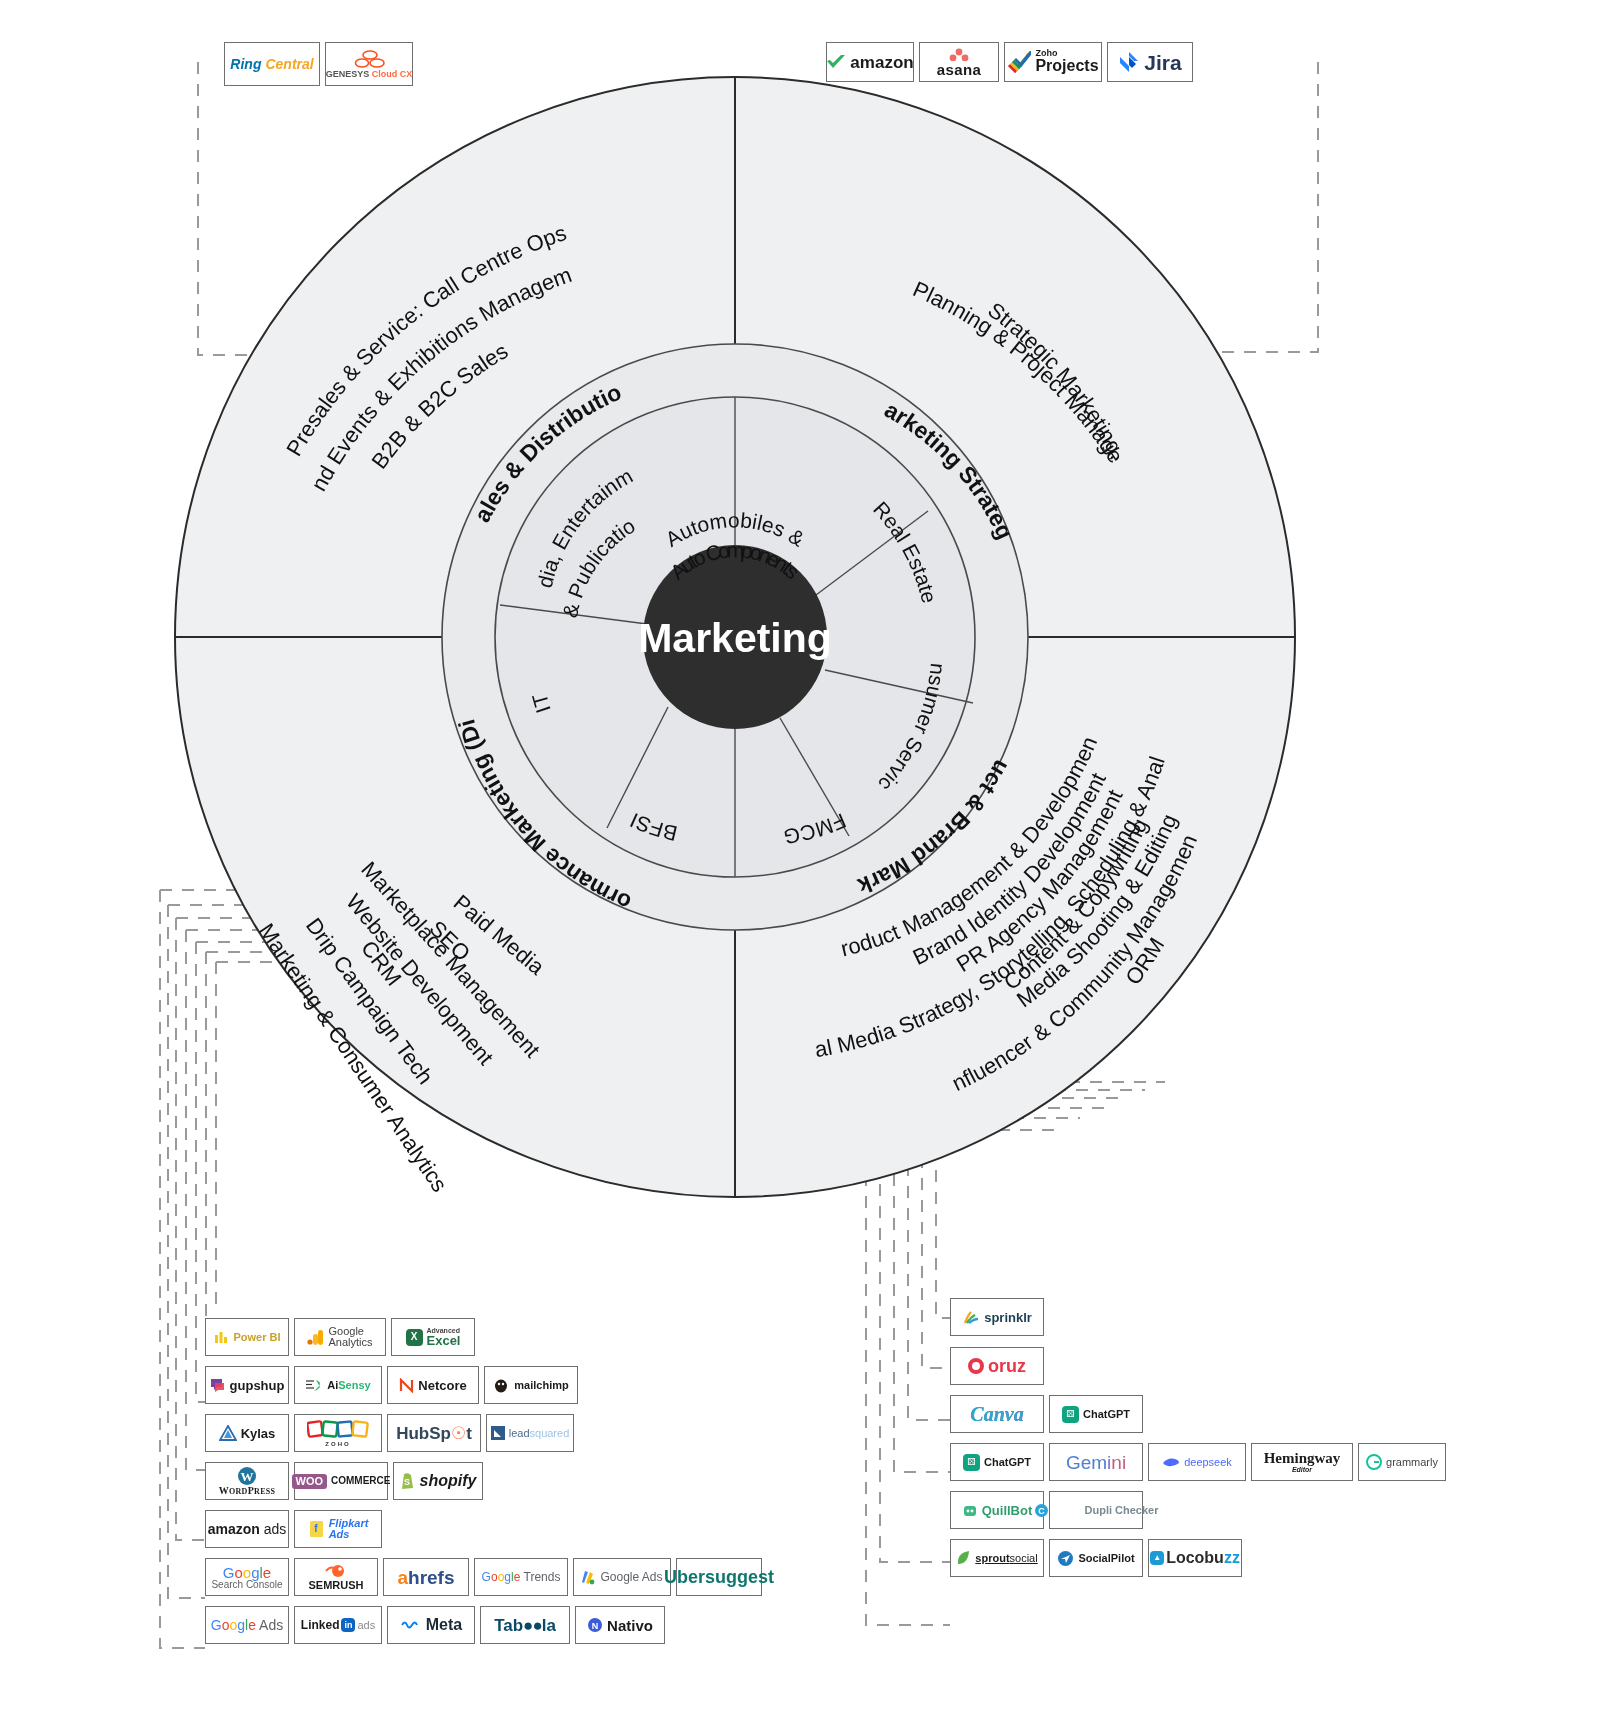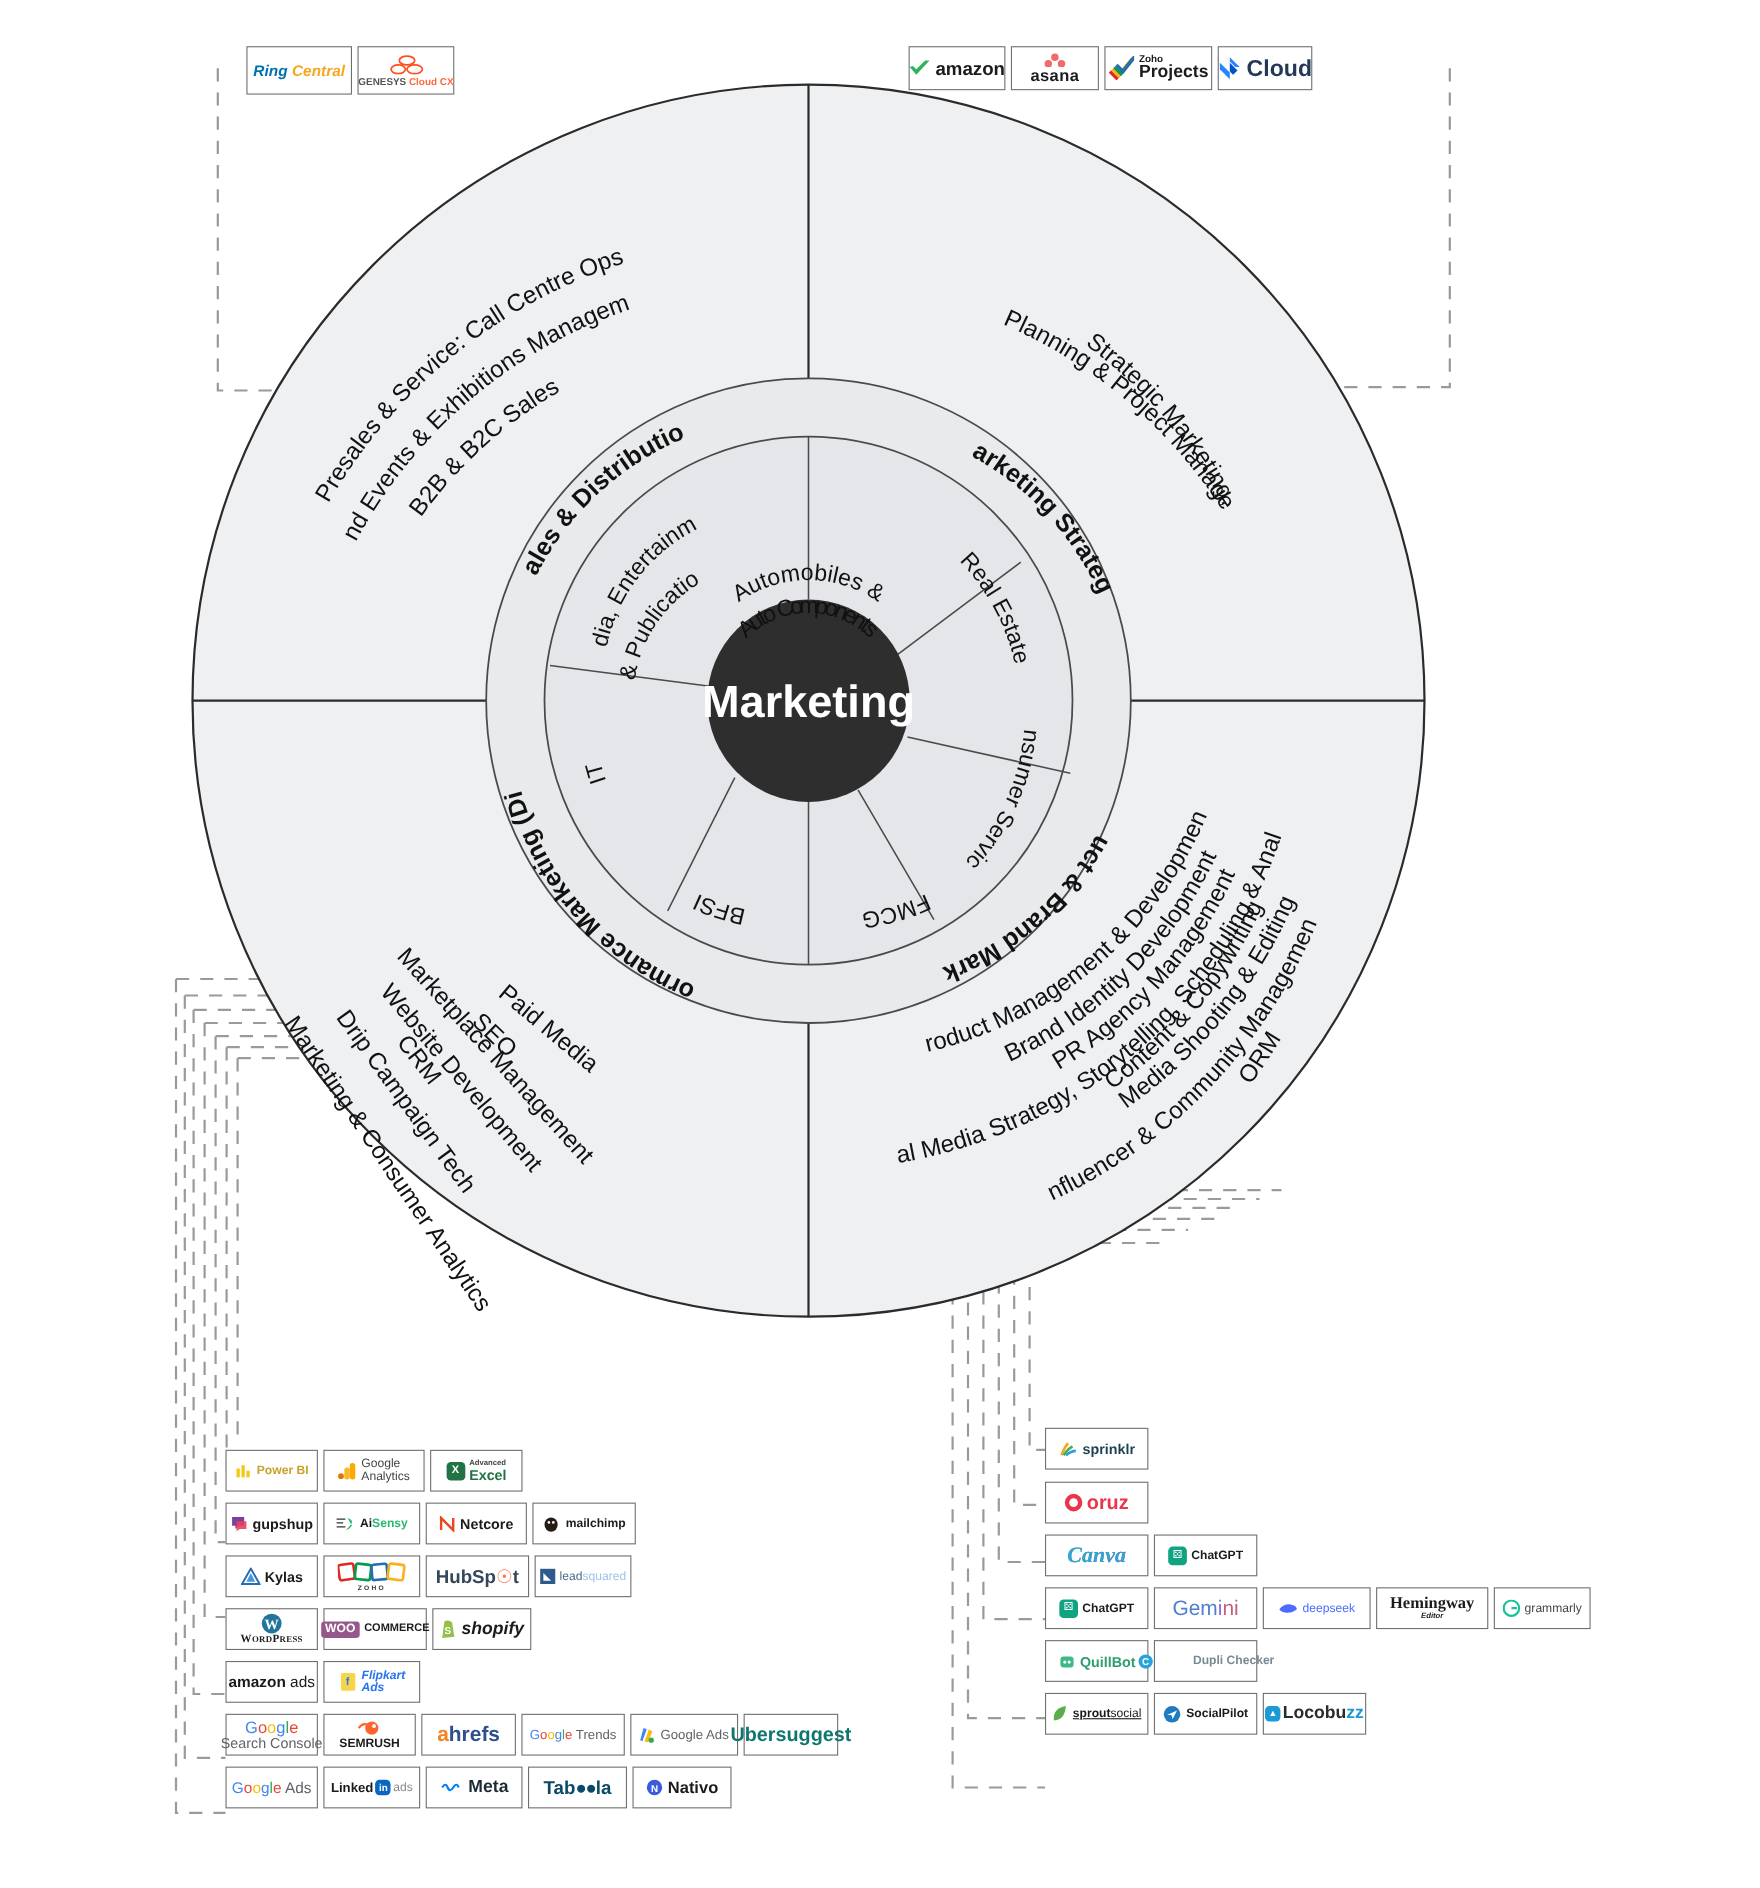--- a/index.html
+++ b/index.html
@@ -287,21 +287,21 @@
       </span>
     </span>
   </div>
   <div class="logo-box" style="width:86px;height:40px;">
     <span class="lg-txt">
       <svg width="22" height="22" viewBox="0 0 22 22">
         <path d="M11 1 L20 10 L16 10 L11 5 Z" fill="#2684ff"></path>
         <path d="M2 6 L11 15 L11 21 L2 12 Z" fill="#2684ff"></path>
         <path d="M11 6 L18 13 L14 17 L11 14 Z" fill="#0052cc"></path>
       </svg>
-          <span style="font-size:21px;color:#253858;">Cloud</span>
+          <span style="font-size:21px;color:#253858;">Jira</span>
     </span>
   </div>
 </div>
 
 <div class="logo-row" style="left:205px;top:1318px;">
   <div class="logo-box" style="width:84px;">
     <span class="lg-txt">
       <svg width="16" height="16" viewBox="0 0 16 16">
         <rect x="2" y="6" width="3" height="8" fill="#f2c811"></rect>
             <rect x="6.5" y="3" width="3" height="11" fill="#f2c811"></rect>
@@ -451,21 +451,21 @@
           </span>
     </span>
   </div>
 </div>
 
 <div class="logo-row" style="left:205px;top:1558px;">
   <div class="logo-box" style="width:84px;flex-direction:column;gap:0;">
     <span style="font-size:15px;font-weight:400;">
       <span style="color:#4285f4;">G</span><span style="color:#ea4335;">o</span><span style="color:#fbbc05;">o</span><span style="color:#4285f4;">g</span><span style="color:#34a853;">l</span><span style="color:#ea4335;">e</span>
     </span>
-    <span style="font-size:13px;font-weight:400;color:#5f6368;">Search Console</span>
+    <span style="font-size:10px;font-weight:400;color:#5f6368;">Search Console</span>
   </div>
   <div class="logo-box" style="width:84px;flex-direction:column;gap:1px;">
     <svg width="22" height="16" viewBox="0 0 22 16">
       <circle cx="13" cy="8" r="6" fill="#ff642d"></circle>
           <circle cx="15" cy="6" r="1.8" fill="#fff"></circle>
       <path d="M1 8 q4-5 8-3" stroke="#ff642d" stroke-width="2" fill="none"></path>
     </svg>
     <span style="font-size:11px;">SEMRUSH</span>
   </div>
   <div class="logo-box" style="width:86px;">

